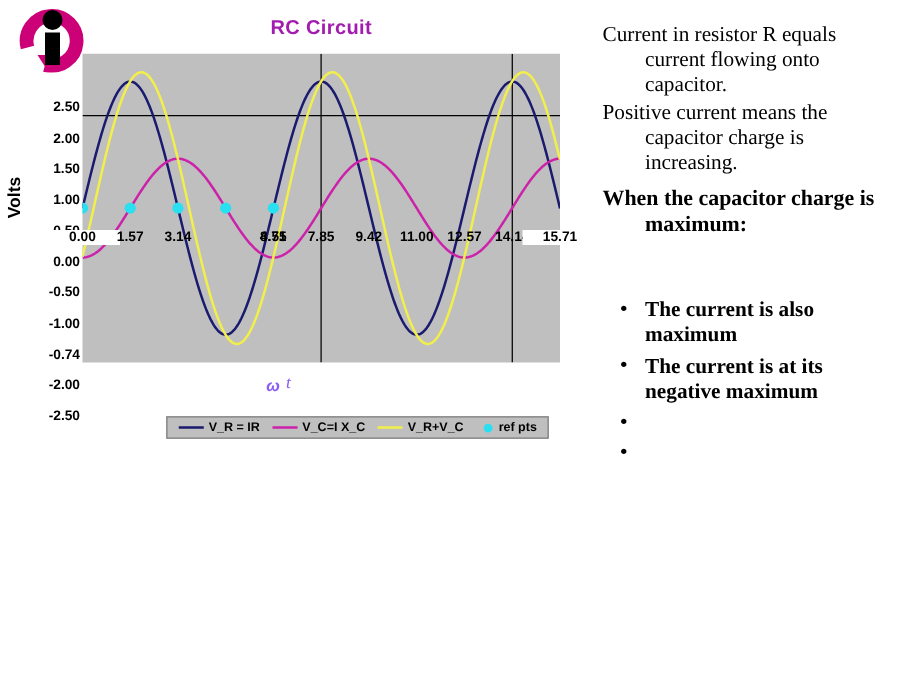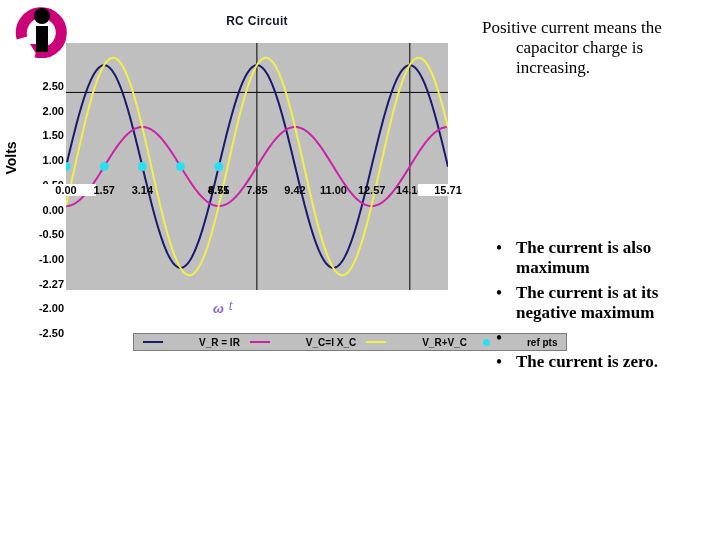--- a/index.html
+++ b/index.html
@@ -32,23 +32,23 @@
     width: 470px;
     height: 365px;
   }
   #chart-title {
     position: absolute;
     left: 66px;
     top: 14px;
     width: 382px;
     text-align: center;
     font-family: "Liberation Sans", sans-serif;
-    font-size: 12px;
-    font-weight: bold;
-    color: #0f172a;
+    font-size: 16px;
+    font-weight: bold;
+    color: #a21caf;
     letter-spacing: .3px;
   }
   #plot-area {
     position: absolute;
     left: 66px;
     top: 43px;
     width: 382px;
     height: 247px;
     background: #bfbfbf;
   }
@@ -162,21 +162,20 @@
     border-radius: 50%;
     margin-right: 5px;
     margin-left: 6px;
   }
   .legend-label {
     font-family: "Liberation Sans", sans-serif;
     font-size: 10px;
     font-weight: bold;
     color: #000000;
     white-space: nowrap;
-    margin-left: 32px;
   }
 
   
   #text-column {
     position: absolute;
     left: 482px;
     top: 18px;
     width: 236px;
   }
   .para {
@@ -240,21 +239,21 @@
 
   <div id="y-axis-ticks">
       <div class="y-tick" style="top: 36px;">2.50</div>
       <div class="y-tick" style="top: 60.7px;">2.00</div>
       <div class="y-tick" style="top: 85.4px;">1.50</div>
       <div class="y-tick" style="top: 110.1px;">1.00</div>
       <div class="y-tick" style="top: 134.8px;">0.50</div>
       <div class="y-tick" style="top: 159.5px;">0.00</div>
       <div class="y-tick" style="top: 184.2px;">-0.50</div>
       <div class="y-tick" style="top: 208.9px;">-1.00</div>
-      <div class="y-tick" style="top: 233.6px;">-2.27</div>
+      <div class="y-tick" style="top: 233.6px;">-0.74</div>
       <div class="y-tick" style="top: 258.3px;">-2.00</div>
       <div class="y-tick" style="top: 283px;">-2.50</div>
     </div>
   <div id="y-axis-title">Volts</div>
 
   <div id="plot-area">
     <svg id="plot-svg" width="382" height="247" viewBox="0 0 382 247">
       <g id="gridlines">
           <line x1="0" y1="49.39999999999998" x2="382" y2="49.39999999999998" stroke="#000" stroke-width="1"></line>
           <line x1="190.87842138765114" y1="0" x2="190.87842138765114" y2="247" stroke="#000" stroke-width="1"></line>
@@ -307,32 +306,33 @@
         <span class="legend-label">V_R+V_C</span>
       </div>
       <div class="legend-item">
         <div class="legend-swatch-dot" style="background: rgb(42, 224, 240);"></div>
         <span class="legend-label">ref pts</span>
       </div>
     </div>
 </div>
 
 <div id="text-column">
+  <div class="para">Current in resistor R equals current flowing onto capacitor.</div>
   <div class="para">Positive current means the capacitor charge is increasing.</div>
+  <div class="para strong">When the capacitor charge is maximum:</div>
 </div>
 
 <div id="bullet-list">
     <div class="bullet-row">
       <div class="bullet-dot">•</div>
       <div class="bullet-text">The current is also maximum</div>
     </div>
     <div class="bullet-row">
       <div class="bullet-dot">•</div>
       <div class="bullet-text">The current is at its negative maximum</div>
     </div>
     <div class="bullet-row">
       <div class="bullet-dot">•</div>
     </div>
     <div class="bullet-row">
       <div class="bullet-dot">•</div>
-      <div class="bullet-text">The current is zero.</div>
     </div>
   </div>
 
 </body></html>

